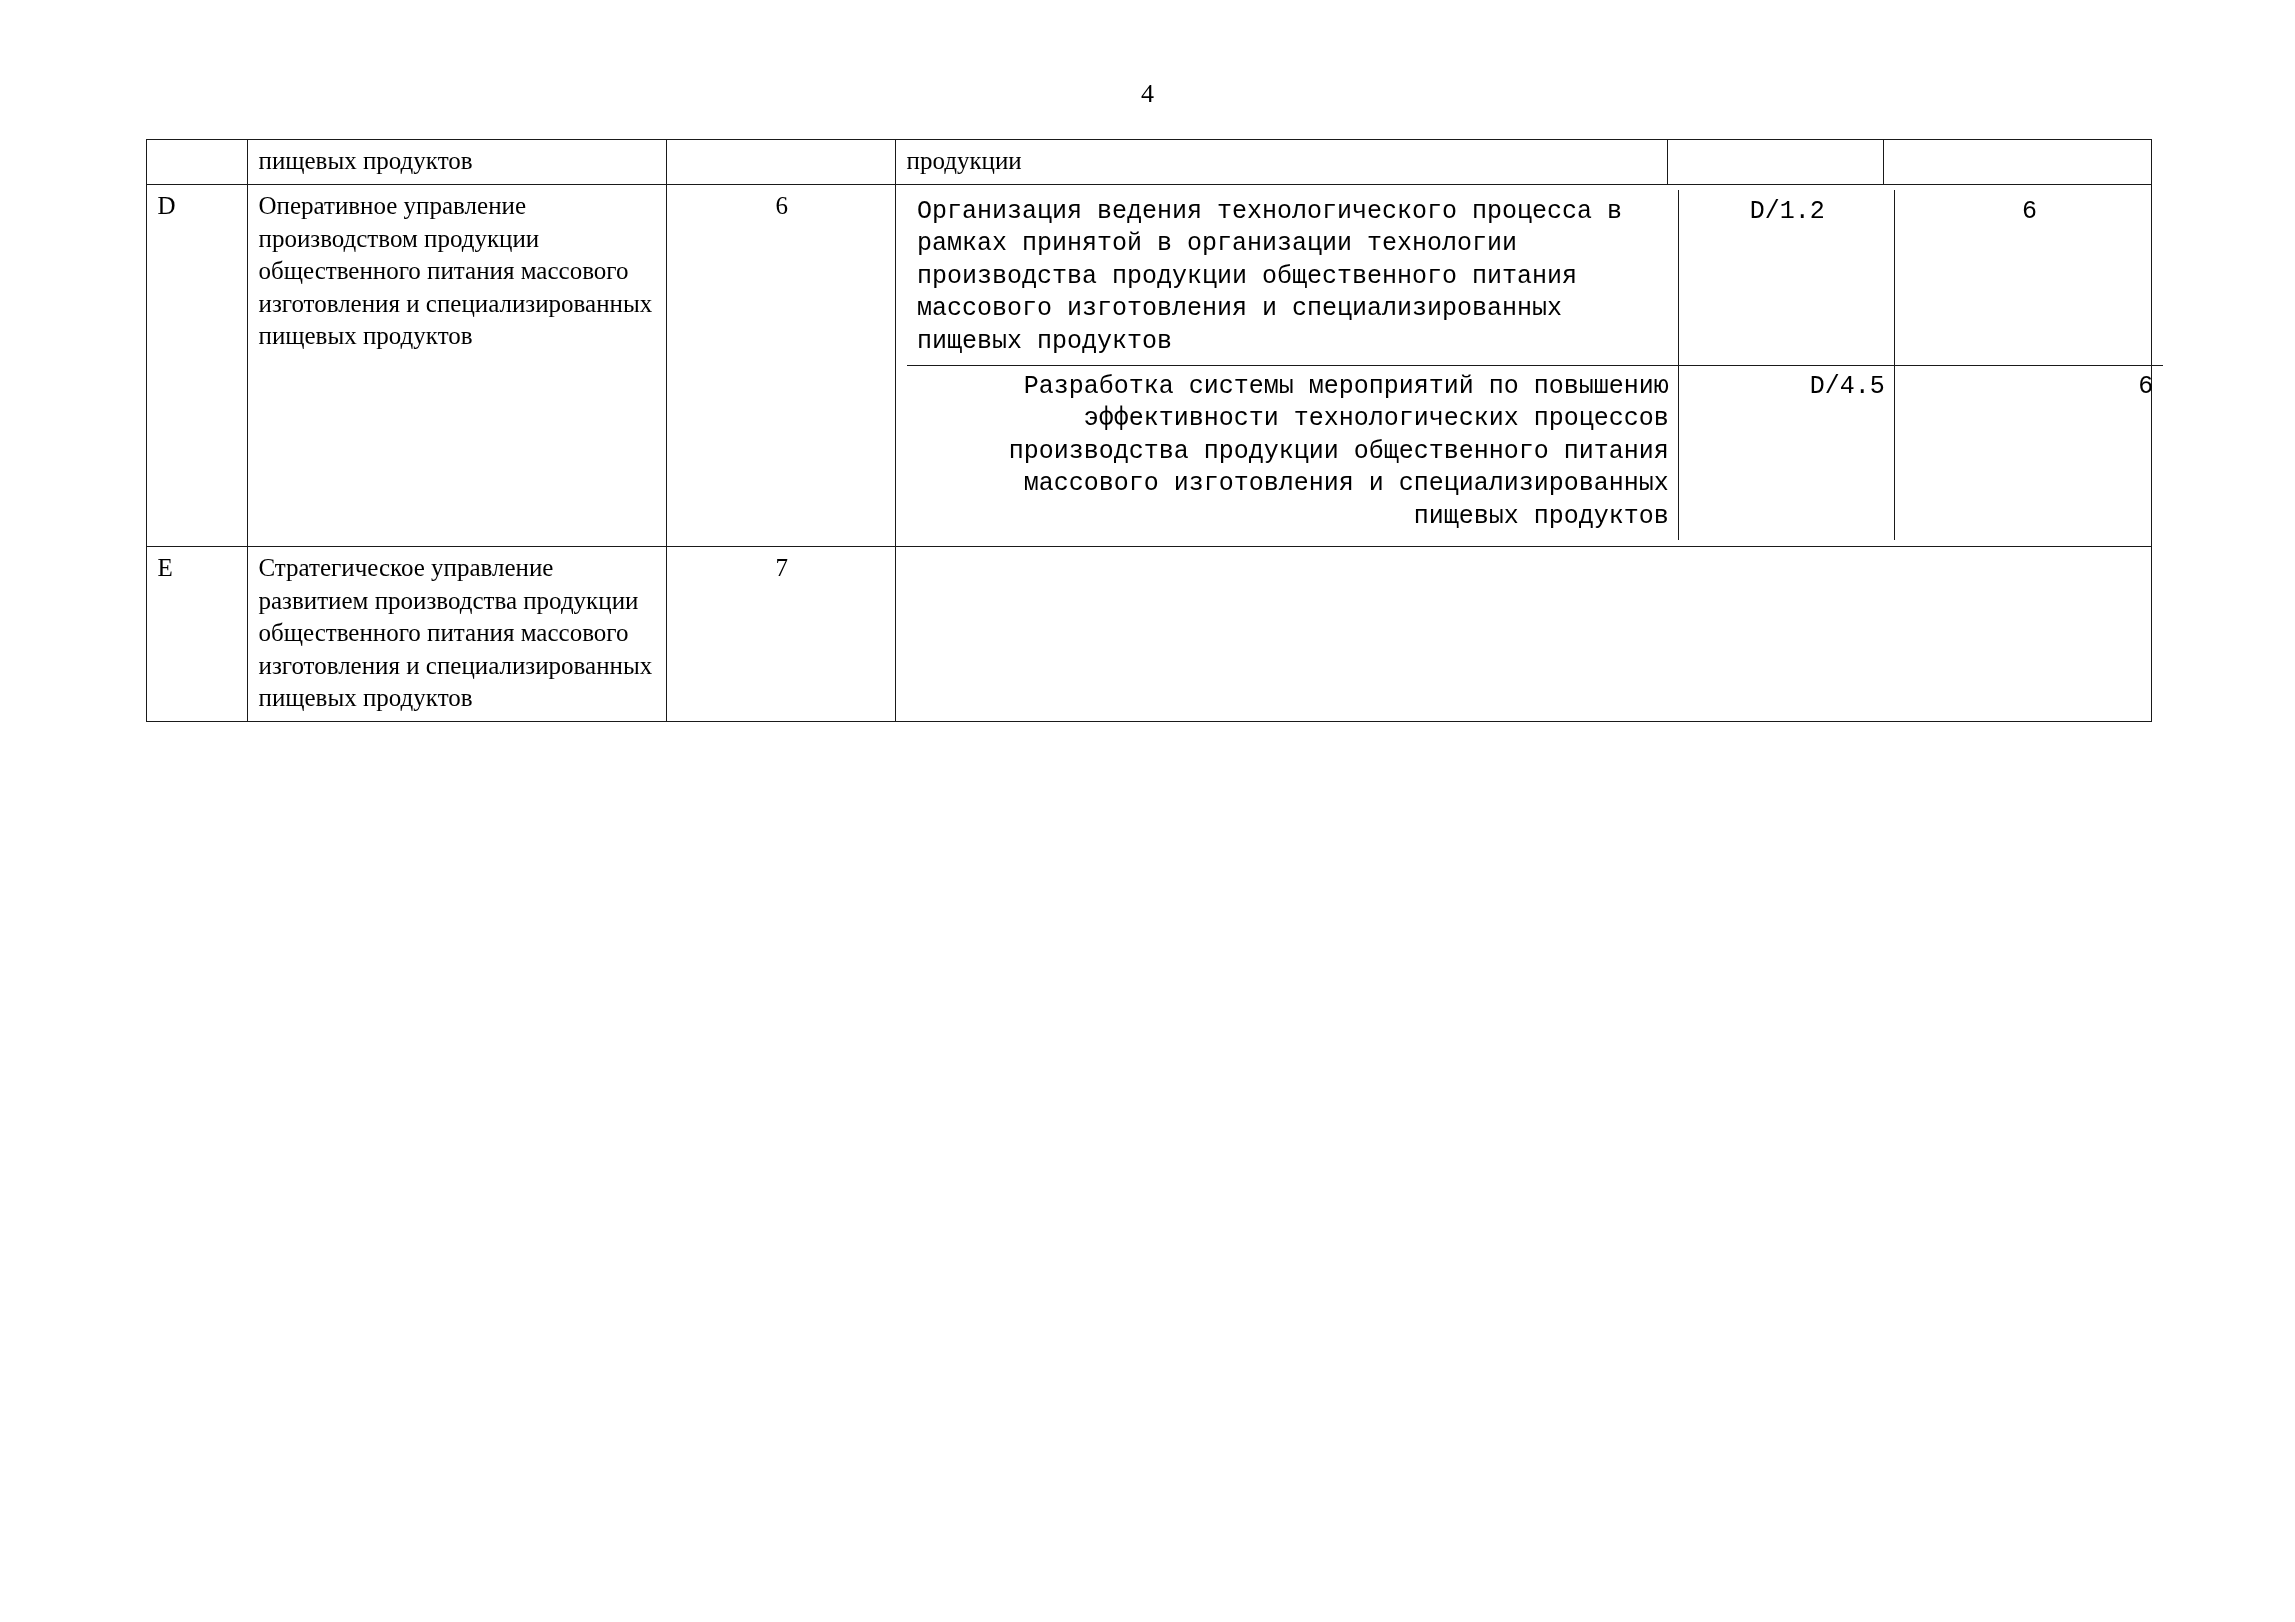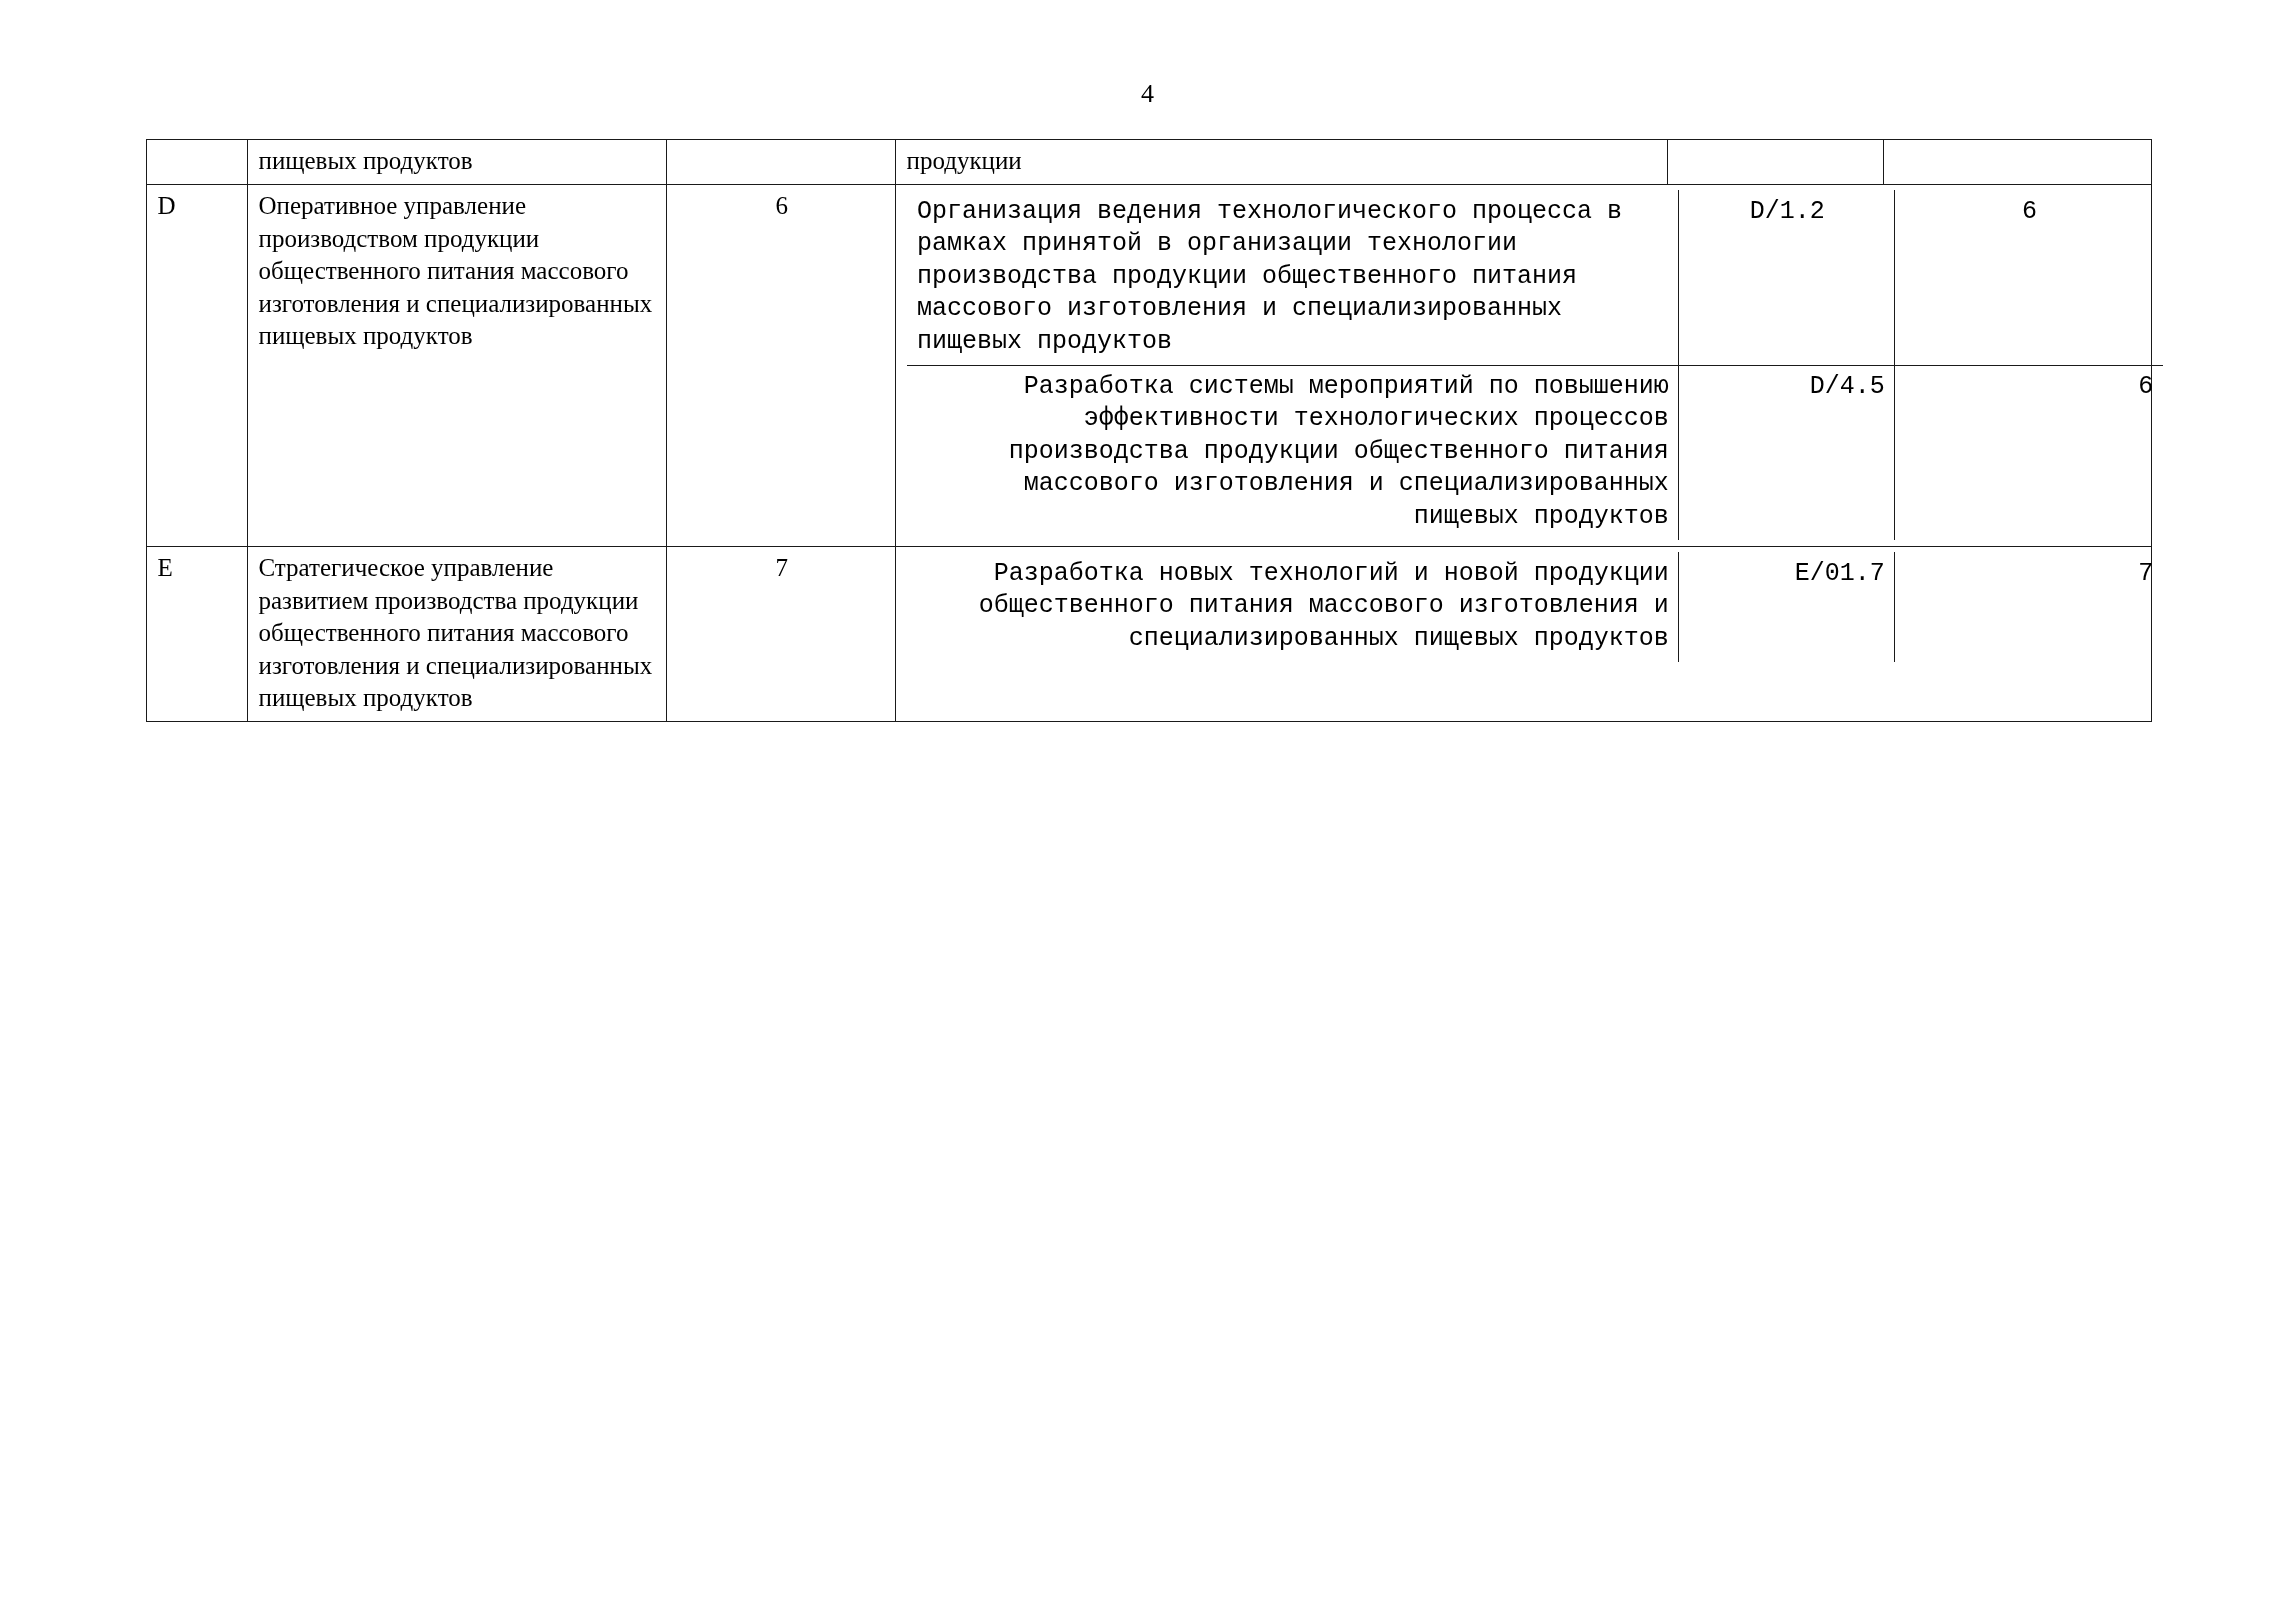--- a/index.html
+++ b/index.html
@@ -143,25 +143,20 @@
         <td>Стратегическое управление развитием производства продукции общественного питания массового изготовления и специализированных пищевых продуктов</td>
         <td class="center">7</td>
         <td class="fn-cell" colspan="3">
           <table class="inner">
             <colgroup>
               <col class="i-func">
               <col class="i-fcode">
               <col class="i-flevel">
             </colgroup>
             <tbody>
-                  <tr>
-              <td>Разработка новых технологий и новой продукции общественного питания массового изготовления и специализированных пищевых продуктов</td>
-              <td class="i-fcode">E/01.7</td>
-              <td class="i-flevel">7</td>
-            </tr>
           </tbody>
               </table>
         </td>
       </tr>
 
     </tbody>
       </table>
   </div>
 
 </div>

